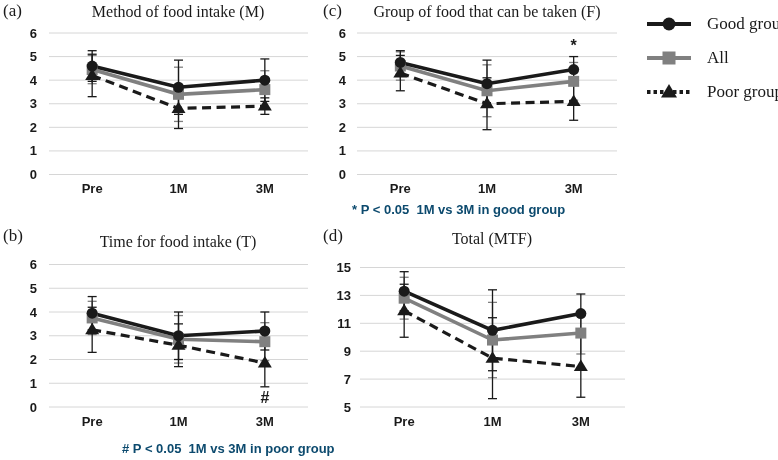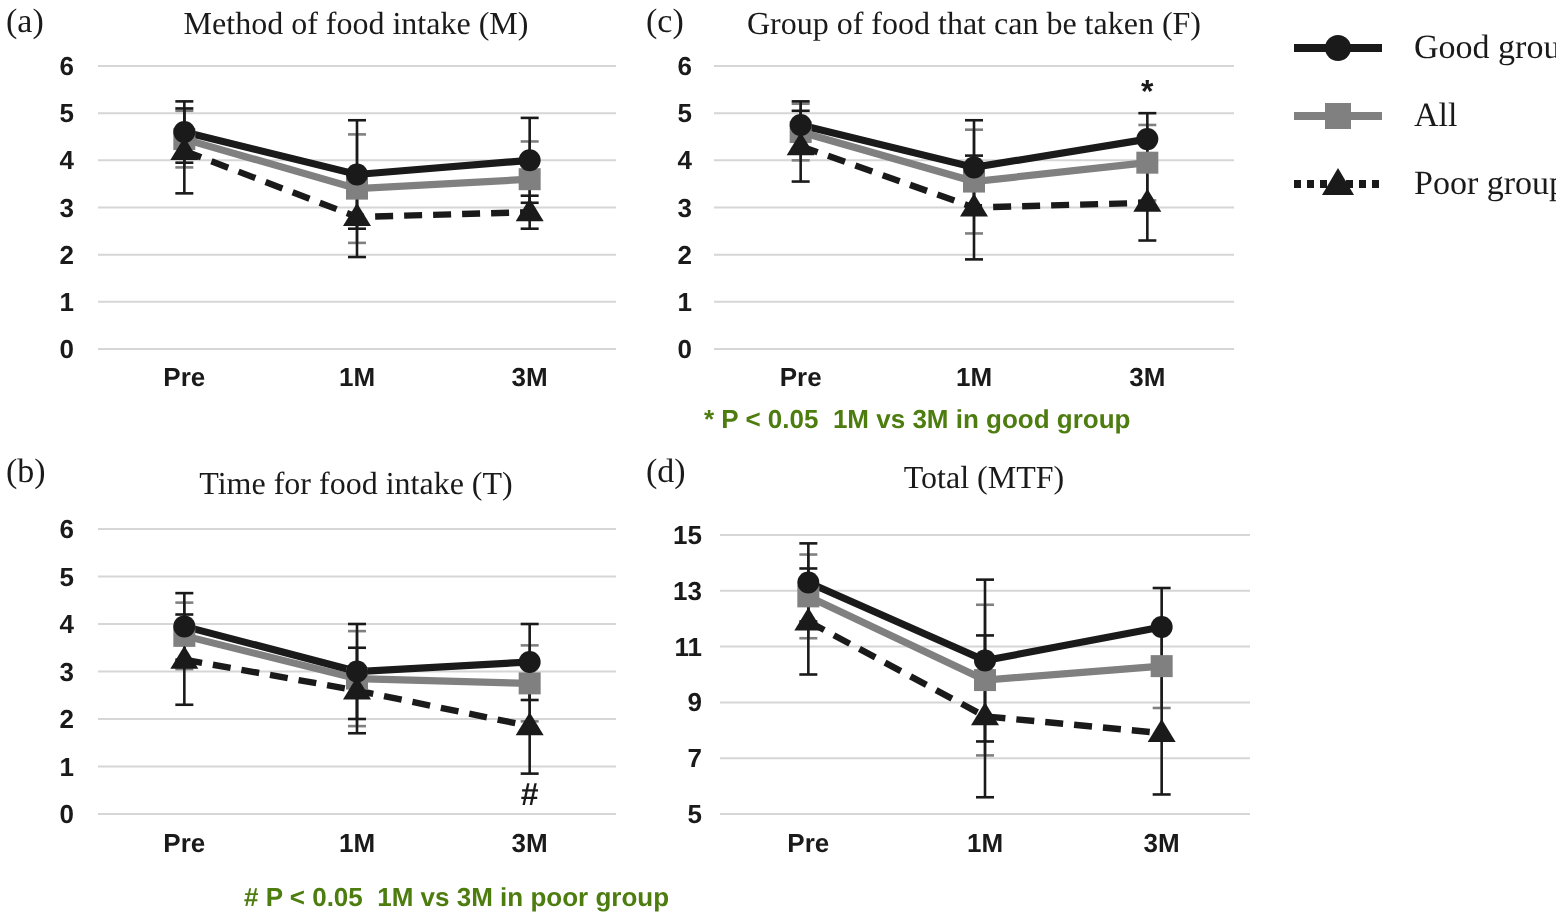--- a/index.html
+++ b/index.html
@@ -15,21 +15,21 @@
   .chart{position:absolute;left:0;top:0;width:100%;height:100%;display:block;}
   .plabel{
     position:absolute;left:3px;top:1px;z-index:2;
     font:17px "Liberation Serif",serif;color:#1a1a1a;
   }
   .ctitle{font:16px "Liberation Serif",serif;fill:#1a1a1a;}
   .ylab,.xlab{font:700 13px "Liberation Sans",sans-serif;fill:#1a1a1a;}
   .panno{font:700 16px "Liberation Sans",sans-serif;fill:#1a1a1a;}
   .footnote{
     position:absolute;font:700 13px "Liberation Sans",sans-serif;
-    color:#4d7c0f;white-space:pre;
+    color:#0c4a6e;white-space:pre;
   }
   #fn-c{left:352px;top:202px;}
   #fn-b{left:122px;top:441px;}
   .legend{
     position:absolute;left:646px;top:14px;display:flex;flex-direction:column;gap:14px;
   }
   .legend-row{display:flex;align-items:center;height:20px;}
   .legend-label{
     margin-left:15px;font:17px "Liberation Serif",serif;color:#1a1a1a;white-space:nowrap;
   }

